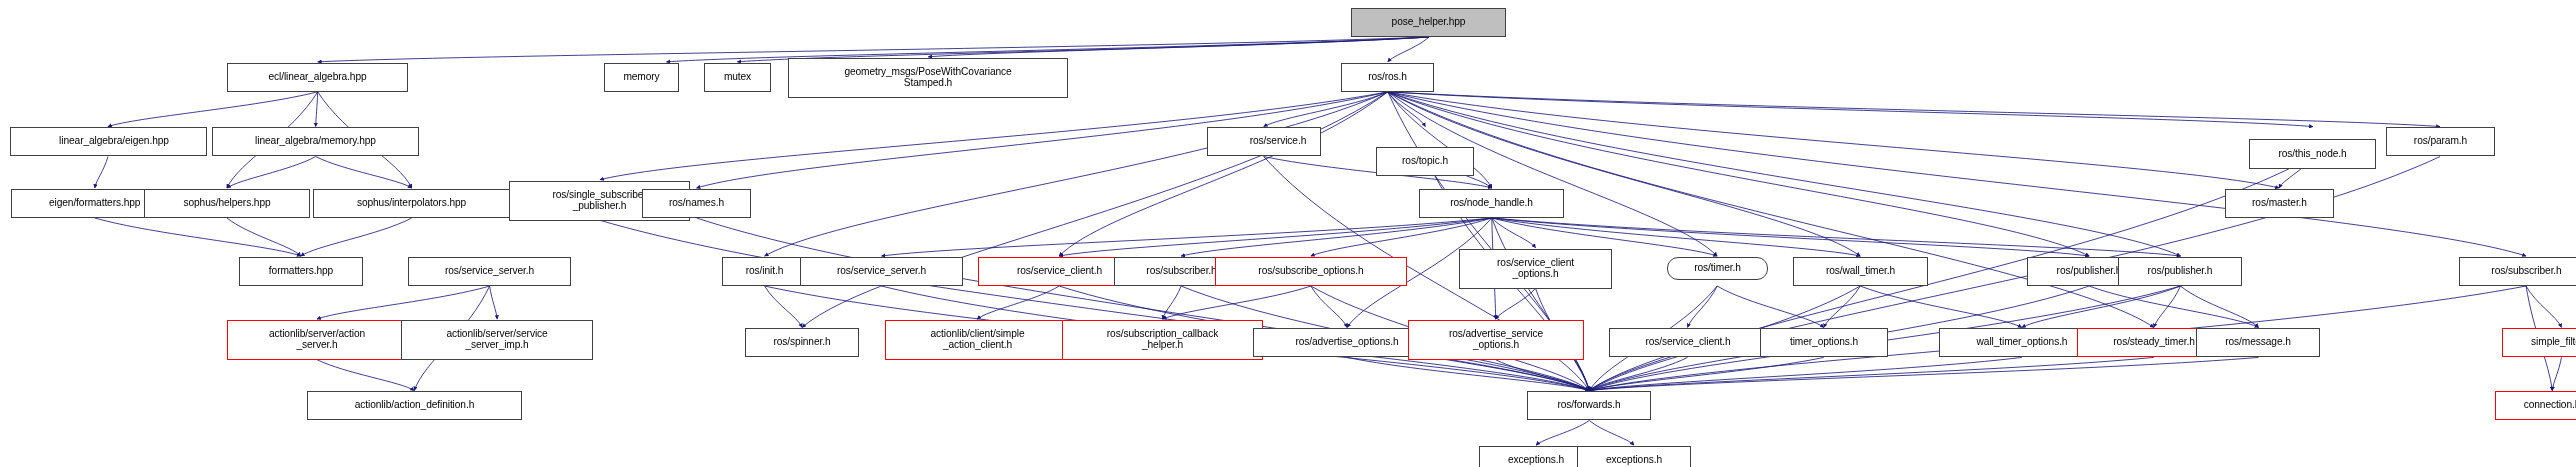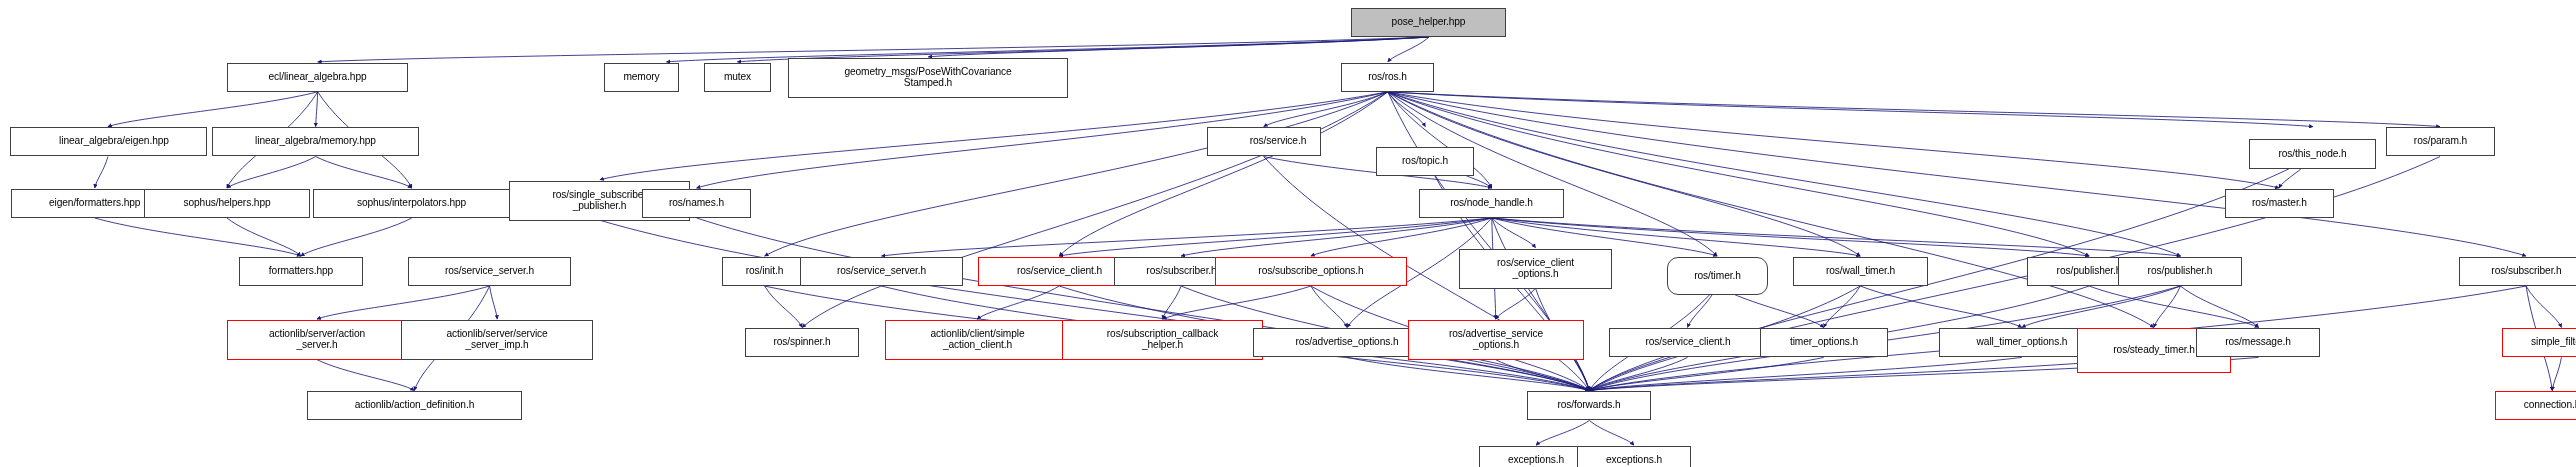--- a/index.html
+++ b/index.html
@@ -164,41 +164,41 @@
       <div class="node" style="left: 642px; top: 189px; width: 109px; height: 29px;"><span>ros/names.h</span></div>
       <div class="node" style="left: 239px; top: 257px; width: 124px; height: 29px;"><span>formatters.hpp</span></div>
       <div class="node" style="left: 408px; top: 257px; width: 163px; height: 29px;"><span>ros/service_server.h</span></div>
       <div class="node" style="left: 722px; top: 257px; width: 85px; height: 29px;"><span>ros/init.h</span></div>
       <div class="node" style="left: 800px; top: 257px; width: 163px; height: 29px;"><span>ros/service_server.h</span></div>
       <div class="node red" style="left: 978px; top: 257px; width: 163px; height: 29px;"><span>ros/service_client.h</span></div>
       <div class="node" style="left: 1114px; top: 257px; width: 135px; height: 29px;"><span>ros/subscriber.h</span></div>
       <div class="node red" style="left: 1215px; top: 257px; width: 192px; height: 29px;"><span>ros/subscribe_options.h</span></div>
       <div class="node" style="left: 1459px; top: 249px; width: 153px; height: 40px;"><span>ros/service_client
 _options.h</span></div>
-      <div class="node" style="left: 1667px; top: 257px; width: 101px; height: 38px; border-radius: 11px;"><span>ros/timer.h</span></div>
+      <div class="node" style="left: 1667px; top: 257px; width: 101px; height: 23px; border-radius: 11px;"><span>ros/timer.h</span></div>
       <div class="node" style="left: 1793px; top: 257px; width: 135px; height: 29px;"><span>ros/wall_timer.h</span></div>
       <div class="node" style="left: 2027px; top: 257px; width: 124px; height: 29px;"><span>ros/publisher.h</span></div>
       <div class="node" style="left: 2118px; top: 257px; width: 124px; height: 29px;"><span>ros/publisher.h</span></div>
       <div class="node" style="left: 2459px; top: 257px; width: 135px; height: 29px;"><span>ros/subscriber.h</span></div>
       <div class="node red" style="left: 227px; top: 320px; width: 180px; height: 40px;"><span>actionlib/server/action
 _server.h</span></div>
       <div class="node" style="left: 401px; top: 320px; width: 192px; height: 40px;"><span>actionlib/server/service
 _server_imp.h</span></div>
       <div class="node" style="left: 745px; top: 328px; width: 114px; height: 29px;"><span>ros/spinner.h</span></div>
       <div class="node red" style="left: 885px; top: 320px; width: 185px; height: 40px;"><span>actionlib/client/simple
 _action_client.h</span></div>
       <div class="node red" style="left: 1062px; top: 320px; width: 201px; height: 40px;"><span>ros/subscription_callback
 _helper.h</span></div>
       <div class="node" style="left: 1253px; top: 328px; width: 188px; height: 29px;"><span>ros/advertise_options.h</span></div>
       <div class="node red" style="left: 1408px; top: 320px; width: 176px; height: 40px;"><span>ros/advertise_service
 _options.h</span></div>
       <div class="node" style="left: 1609px; top: 328px; width: 158px; height: 29px;"><span>ros/service_client.h</span></div>
       <div class="node" style="left: 1760px; top: 328px; width: 128px; height: 29px;"><span>timer_options.h</span></div>
       <div class="node" style="left: 1939px; top: 328px; width: 166px; height: 29px;"><span>wall_timer_options.h</span></div>
-      <div class="node red" style="left: 2077px; top: 328px; width: 154px; height: 45px;"><span>ros/steady_timer.h</span></div>
+      <div class="node red" style="left: 2077px; top: 328px; width: 154px; height: 29px;"><span>ros/steady_timer.h</span></div>
       <div class="node" style="left: 2196px; top: 328px; width: 124px; height: 29px;"><span>ros/message.h</span></div>
       <div class="node red" style="left: 2502px; top: 328px; width: 119px; height: 29px;"><span>simple_filter.h</span></div>
       <div class="node" style="left: 307px; top: 391px; width: 215px; height: 29px;"><span>actionlib/action_definition.h</span></div>
       <div class="node" style="left: 1527px; top: 391px; width: 124px; height: 29px;"><span>ros/forwards.h</span></div>
       <div class="node red" style="left: 2495px; top: 391px; width: 114px; height: 29px;"><span>connection.h</span></div>
       <div class="node" style="left: 1479px; top: 446px; width: 114px; height: 29px;"><span>exceptions.h</span></div>
       <div class="node" style="left: 1577px; top: 446px; width: 114px; height: 29px;"><span>exceptions.h</span></div>
     </div>
 </div>
 

